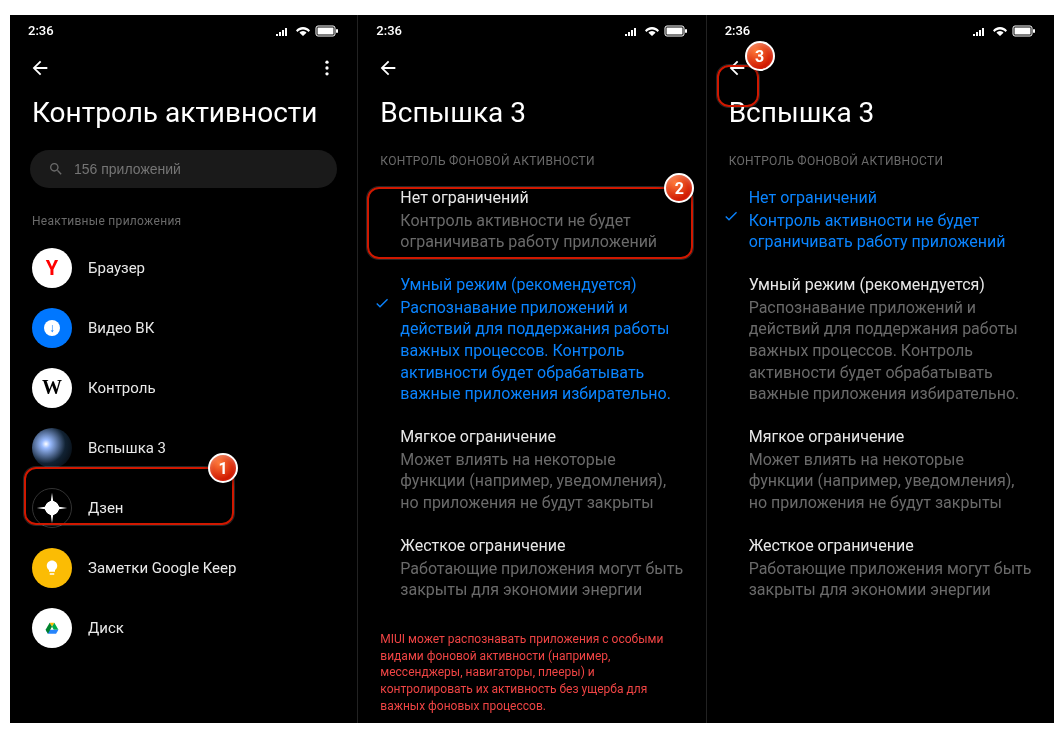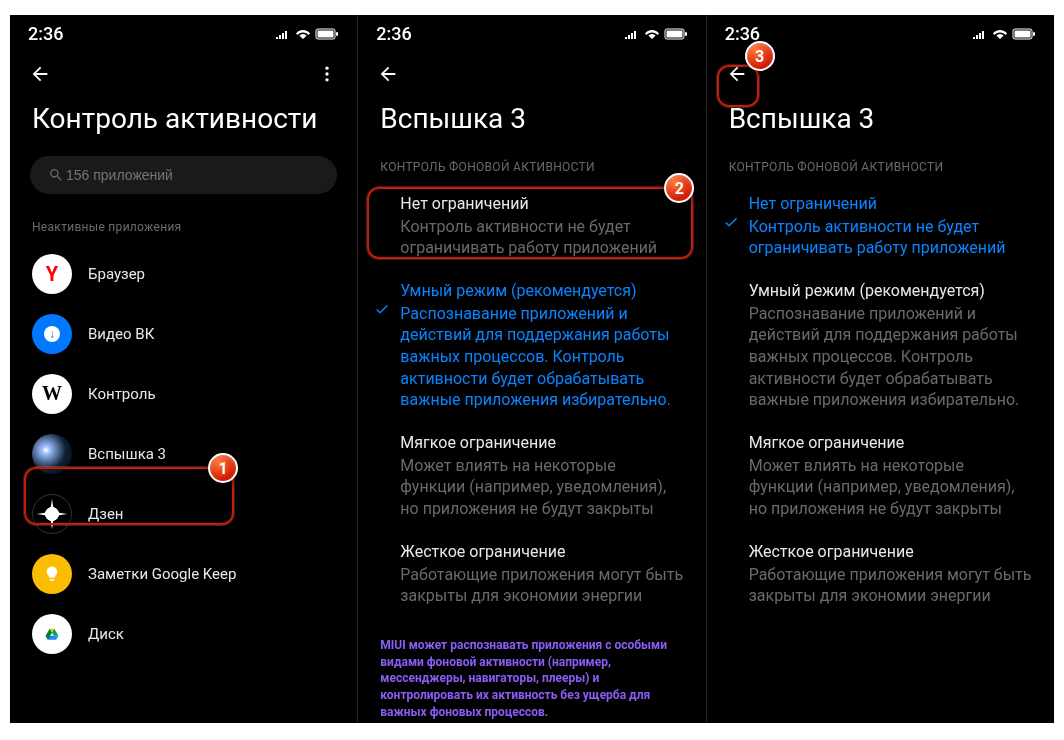--- a/index.html
+++ b/index.html
@@ -2,31 +2,31 @@
 <html><head>
 <meta charset="utf-8">
 <style>
 * { margin: 0; padding: 0; box-sizing: border-box; }
 body { background: #fff; font-family: -apple-system, Roboto, sans-serif; display: flex; justify-content: center; }
 .container { width: 1064px; height: 740px; background: #fff; position: relative; padding: 15px 10px; }
 .phones { display: flex; gap: 0; height: 708px; }
 .phone { flex: 1; background: #000; color: #fff; position: relative; overflow: hidden; border-right: 1px solid #222; }
 .phone:last-child { border-right: none; }
 
-.status-bar { display: flex; justify-content: space-between; align-items: center; padding: 8px 18px 4px; font-size: 18px; font-weight: 500; }
+.status-bar { display: flex; justify-content: space-between; align-items: center; padding: 8px 18px 4px; font-size: 13px; font-weight: 500; }
 .status-right { display: flex; align-items: center; gap: 4px; }
 .status-right svg { display: block; }
 
 .header-row { display: flex; align-items: center; justify-content: space-between; padding: 14px 18px 10px; }
 .back-btn { width: 24px; height: 24px; display: flex; align-items: center; justify-content: center; cursor: pointer; }
 .menu-btn { width: 24px; height: 24px; display: flex; align-items: center; justify-content: center; cursor: pointer; }
 
 .page-title { font-size: 28px; font-weight: 400; padding: 6px 22px 16px; line-height: 1.2; }
 
-.search-box { margin: 4px 20px 18px; background: #1a1a1a; border-radius: 28px; padding: 11px 18px; display: flex; align-items: center; gap: 2px; }
+.search-box { margin: 4px 20px 18px; background: #1a1a1a; border-radius: 28px; padding: 11px 18px; display: flex; align-items: center; gap: 10px; }
 .search-box input { background: transparent; border: none; color: #6a6a6a; font-size: 14px; outline: none; flex: 1; }
 
 .section-label { color: #6a6a6a; font-size: 12px; padding: 8px 22px 10px; text-transform: none; letter-spacing: 0.3px; }
 .section-label.caps { text-transform: uppercase; }
 
 .app-list { padding: 0 10px; }
 .app-item { display: flex; align-items: center; gap: 16px; padding: 10px 12px; border-radius: 10px; cursor: pointer; }
 .app-icon { width: 40px; height: 40px; border-radius: 50%; display: flex; align-items: center; justify-content: center; font-size: 20px; font-weight: bold; flex-shrink: 0; }
 .app-name { font-size: 15px; color: #e8e8e8; }
 
@@ -44,21 +44,21 @@
 .options { padding: 0 6px; }
 .option { padding: 10px 16px 12px 36px; position: relative; cursor: pointer; }
 .option-title { font-size: 16px; color: #e8e8e8; margin-bottom: 3px; }
 .option-desc { font-size: 16px; color: #6a6a6a; line-height: 1.35; }
 .option.selected { }
 .option.selected .option-title { color: #0a84ff; }
 .option.selected .option-desc { color: #0a84ff; }
 .option .check { position: absolute; left: 10px; top: 30px; color: #0a84ff; display: none; }
 .option.selected .check { display: block; }
 
-.footer-note { padding: 18px 22px; font-size: 12px; color: #8b5cf6; line-height: 1.4; font-weight: bold; }
+.footer-note { padding: 18px 22px; font-size: 12px; color: #ef4444; line-height: 1.4; }
 
 .marker { position: absolute; width: 30px; height: 30px; border-radius: 50%; background: radial-gradient(circle at 35% 30%, #ff7a3a, #d01800 70%); border: 2px solid #fff; display: flex; align-items: center; justify-content: center; color: #fff; font-weight: bold; font-size: 16px; box-shadow: 0 2px 6px rgba(0,0,0,0.5), inset 0 2px 4px rgba(255,255,255,0.3); z-index: 10; }
 
 .highlight-box { position: absolute; border: 2.5px solid #d01800; border-radius: 12px; pointer-events: none; z-index: 5; box-shadow: 0 0 0 1px rgba(255,255,255,0.15); }
 
 .triangle-svg { width: 14px; height: 14px; }
 </style>
 </head>
 <body>
 

